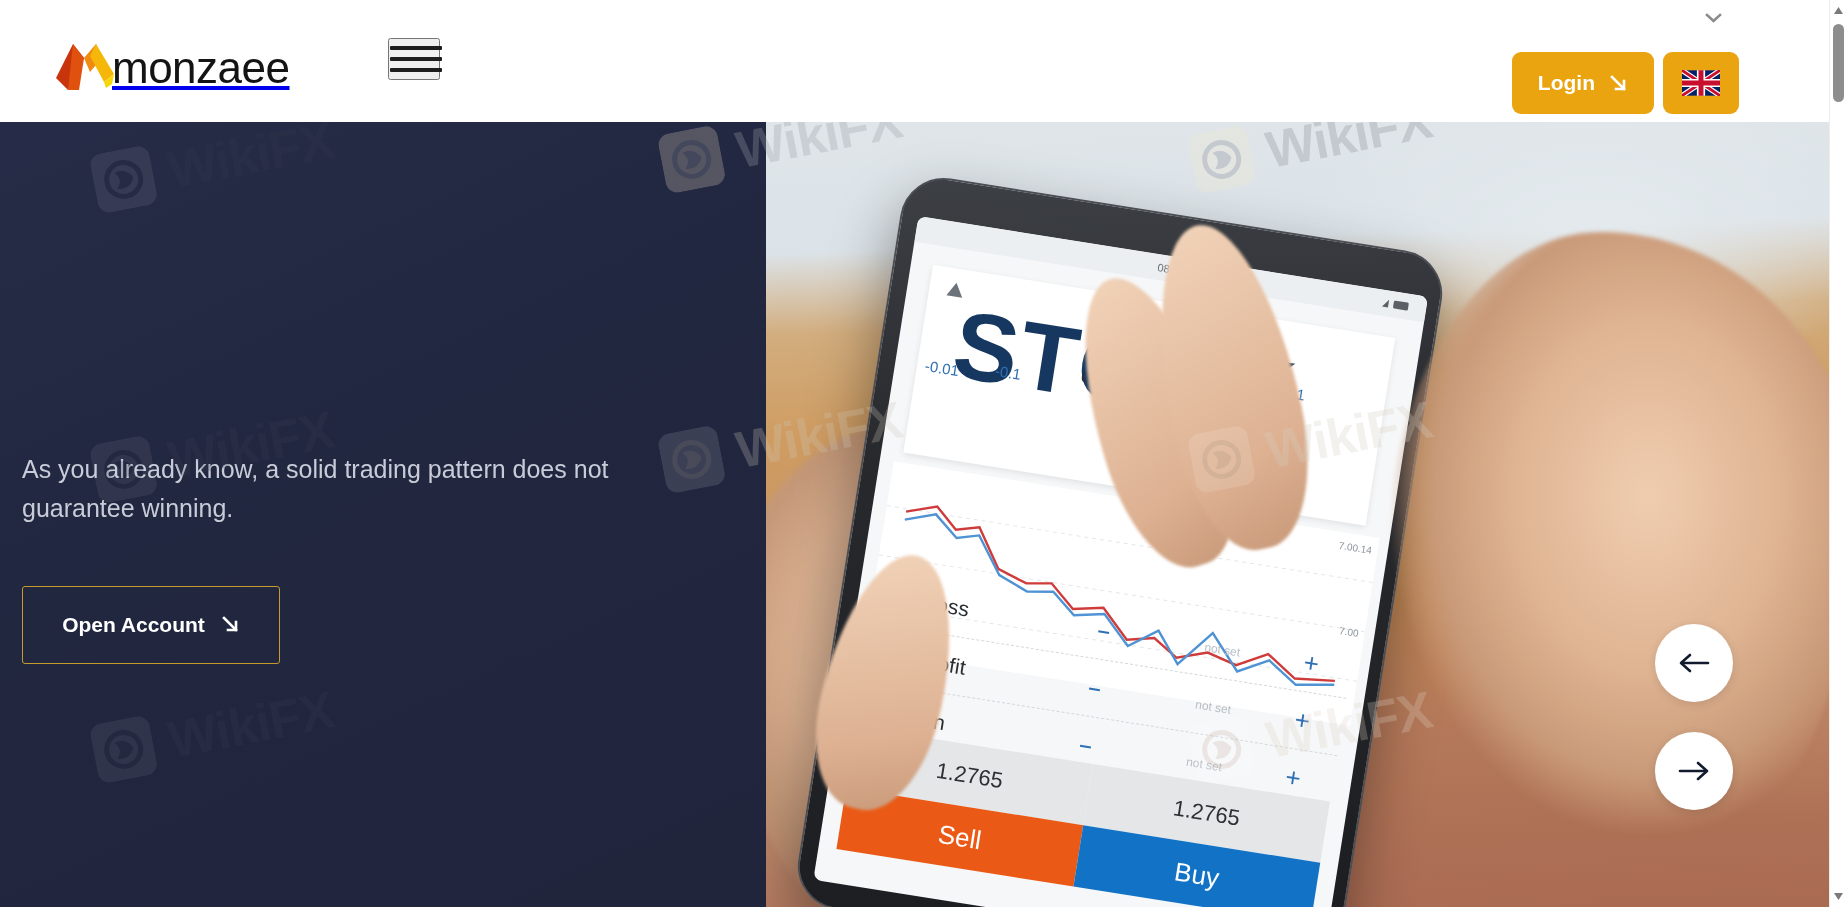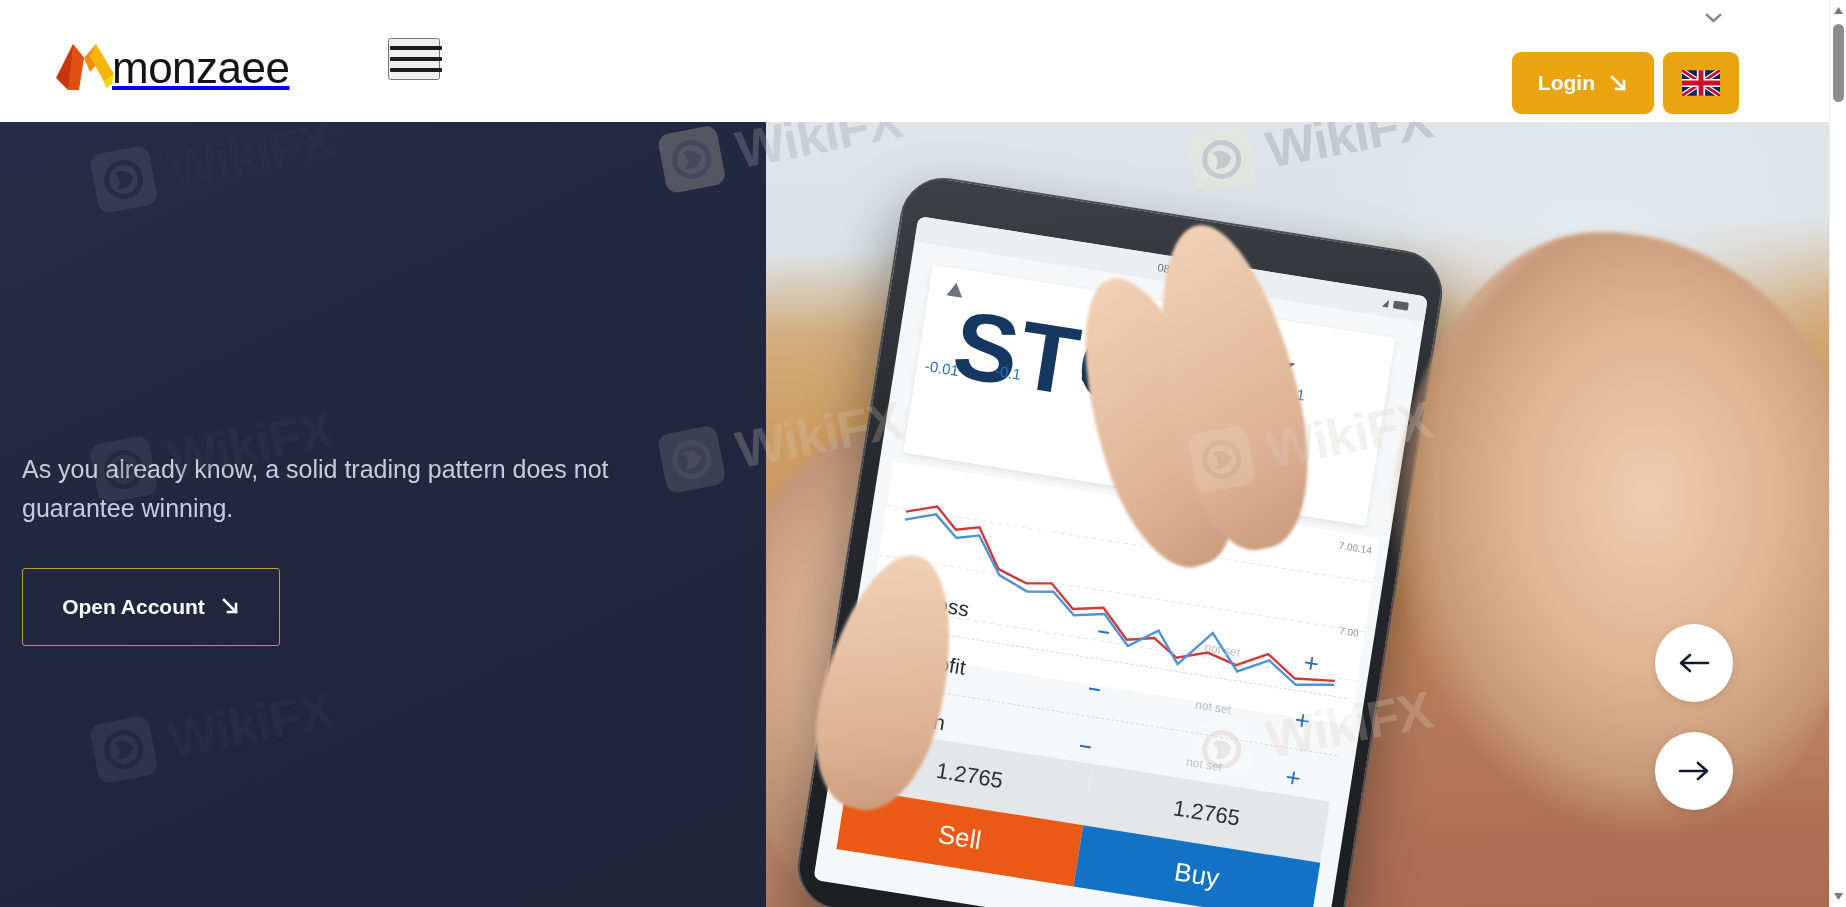--- a/index.html
+++ b/index.html
@@ -161,21 +161,21 @@
   .subcopy {
     margin-top: 68px;
     font-size: 25px;
     line-height: 1.55;
     color: #c9ccd8;
     font-weight: 400;
     max-width: 600px;
   }
 
   .btn-outline {
-    margin-top: 40px;
+    margin-top: 58px;
     background: transparent;
     border: 1.5px solid #C69A2E;
     border-radius: 3px;
     color: #ffffff;
     width: 258px;
     height: 78px;
     font-size: 21px;
     font-weight: 700;
     font-family: "Liberation Sans", sans-serif;
     display: flex;

